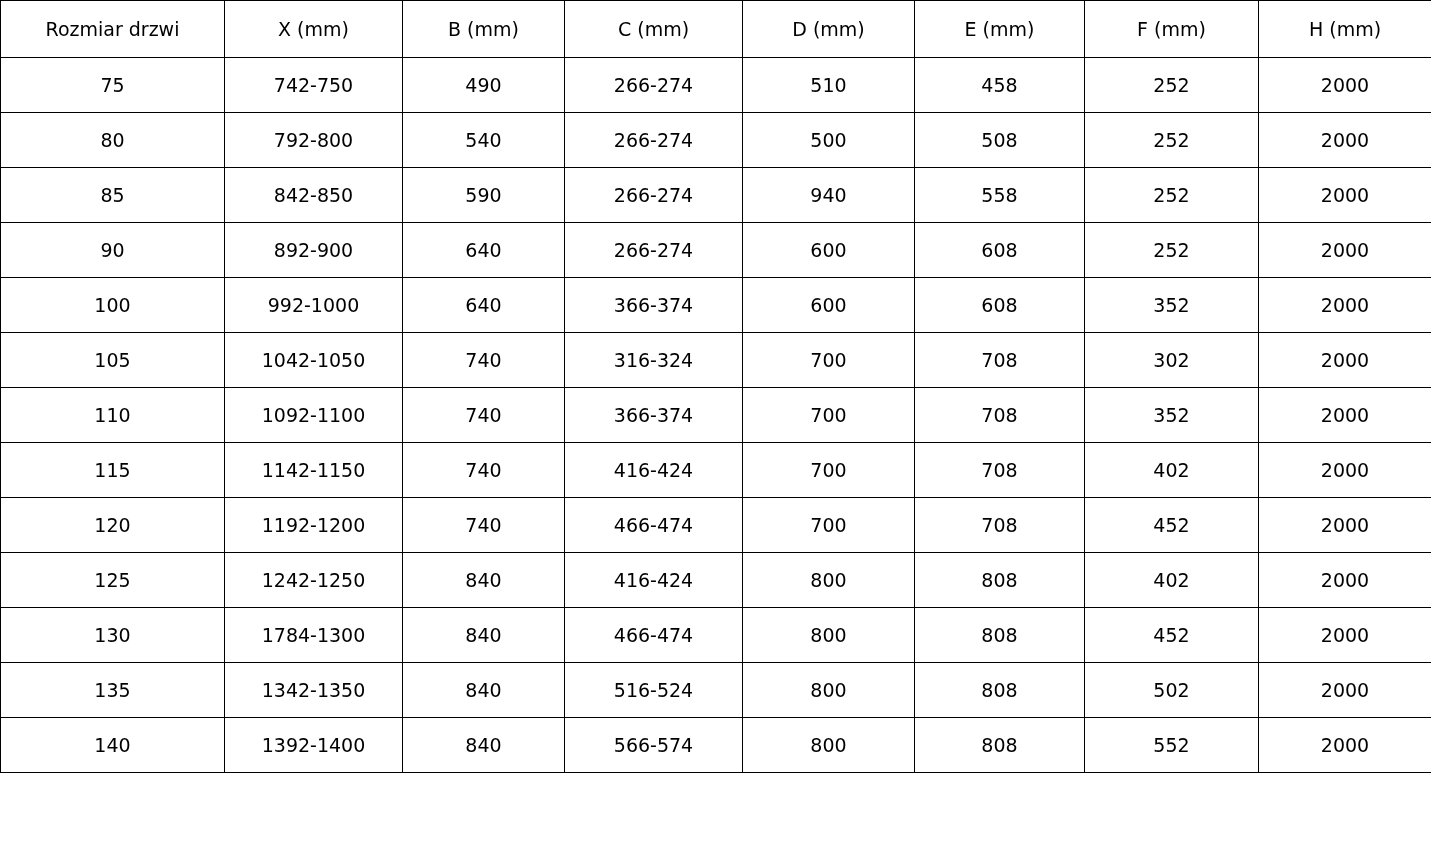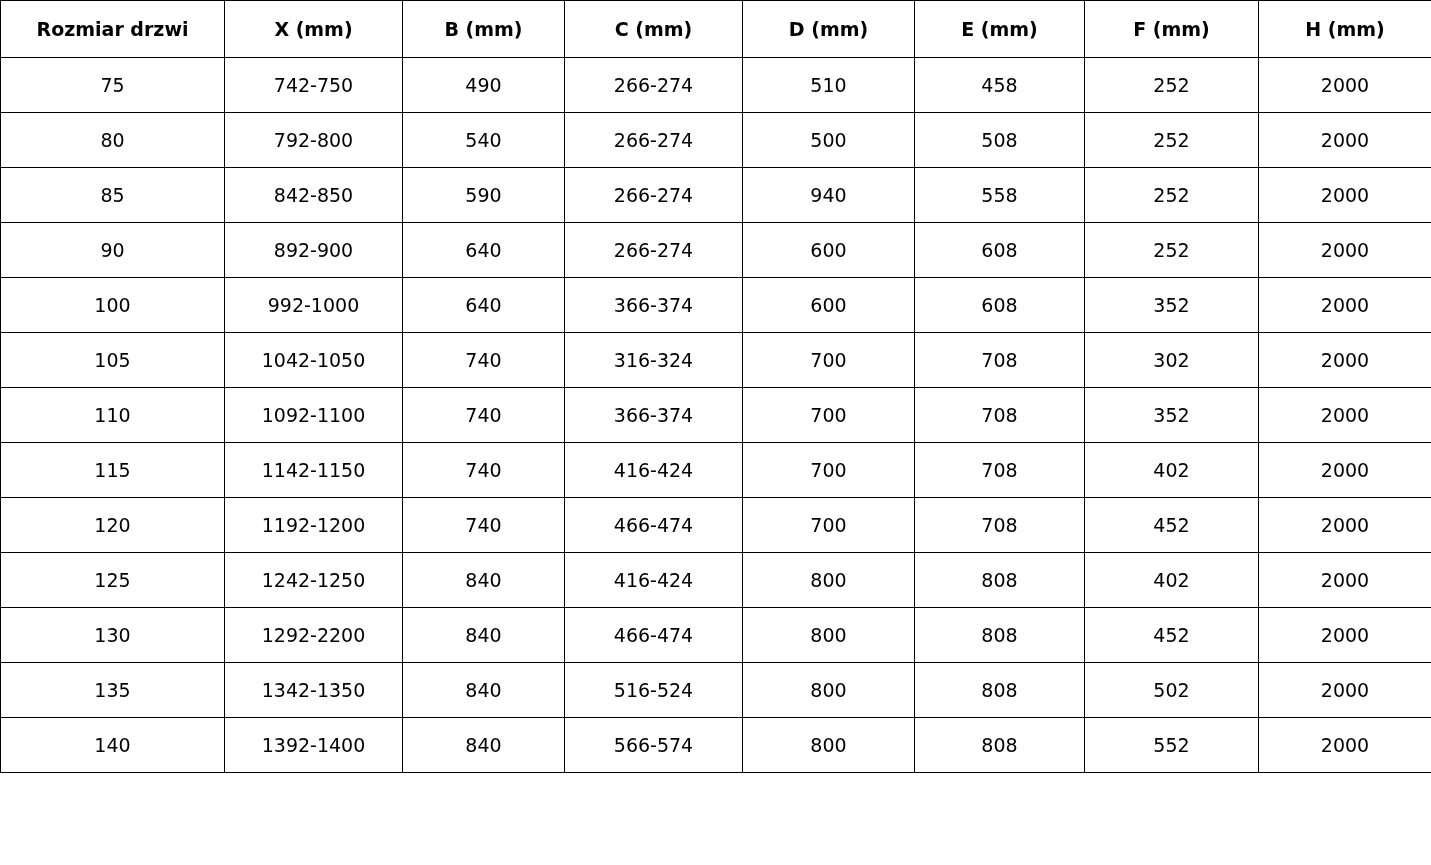--- a/index.html
+++ b/index.html
@@ -24,21 +24,21 @@
     border: 1px solid #000000;
     text-align: center;
     vertical-align: middle;
     height: 54px;
     padding: 0 4px;
     font-size: 19px;
     line-height: 1.2;
     white-space: nowrap;
   }
   table.spec-table th {
-    font-weight: bold;
+    font-weight: normal;
     font-size: 19px;
     height: 56px;
   }
   table.spec-table td {
     font-weight: normal;
   }
   
   col.c0 { width: 224px; }
   col.c1 { width: 178px; }
   col.c2 { width: 162px; }
@@ -170,21 +170,21 @@
       <td>1242-1250</td>
       <td>840</td>
       <td>416-424</td>
       <td>800</td>
       <td>808</td>
       <td>402</td>
       <td>2000</td>
     </tr>
     <tr>
       <td>130</td>
-      <td>1292-2200</td>
+      <td>1784-1300</td>
       <td>840</td>
       <td>466-474</td>
       <td>800</td>
       <td>808</td>
       <td>452</td>
       <td>2000</td>
     </tr>
     <tr>
       <td>135</td>
       <td>1342-1350</td>

